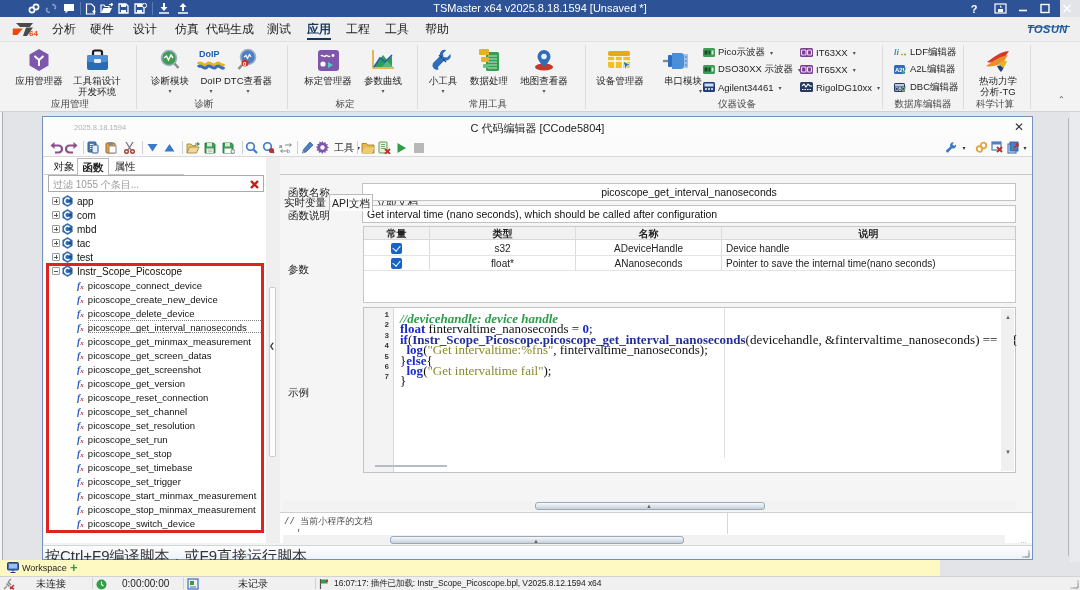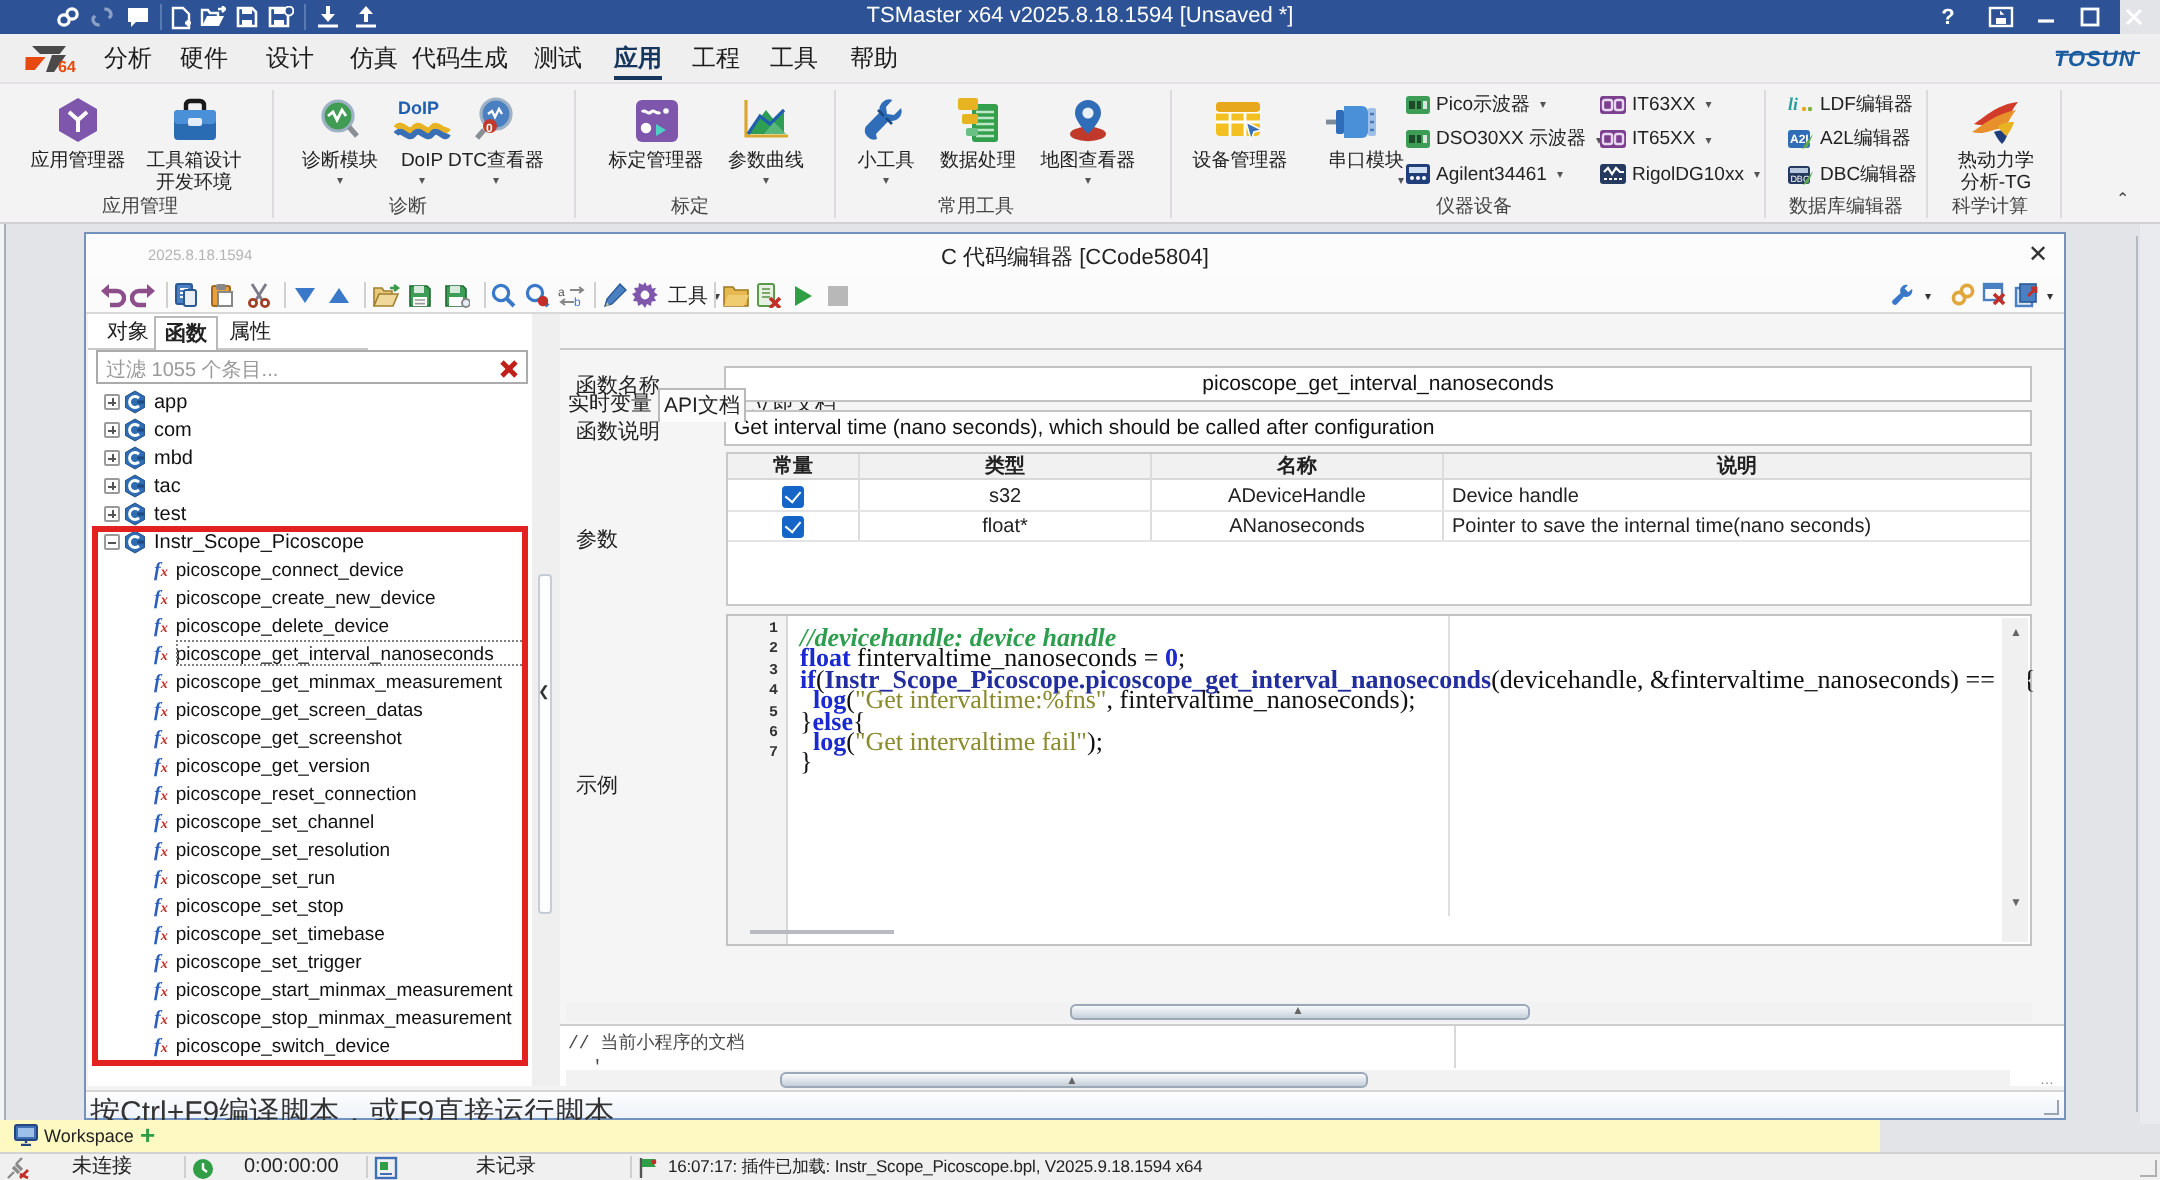--- a/index.html
+++ b/index.html
@@ -888,17 +888,17 @@
         <rect x="3" y="3" width="4" height="4" fill="#2f9e44"></rect>
         <path d="M3 9h6" stroke="#3f6fb5"></path>
       </svg>
  <div class="st" style="left:238px;">未记录</div>
  <div class="ssep" style="left:315px;"></div>
  <svg style="position:absolute;left:319px;top:1px;" width="11" height="12" viewBox="0 0 11 12">
         <path d="M1.5 1v10" stroke="#555" stroke-width="1.2"></path>
         <path d="M2 1.5h7l-1.5 2L9 5.5H2z" fill="#2f9e44"></path>
         <circle cx="8" cy="3" r="1.2" fill="#c03028"></circle>
       </svg>
- <div class="st" style="left:334px;font-size:8.5px;letter-spacing:-0.1px;">16:07:17: 插件已加载: Instr_Scope_Picoscope.bpl, V2025.9.18.1594 x64</div>
+ <div class="st" style="left:334px;font-size:8.5px;letter-spacing:-0.1px;">16:07:17: 插件已加载: Instr_Scope_Picoscope.bpl, V2025.8.12.1594 x64</div>
  <svg style="position:absolute;right:1px;top:2px;" width="10" height="10" viewBox="0 0 10 10">
         <path d="M9 1v8H1M9 4v5H4M9 7v2H7" stroke="#b0b0b0" stroke-width="1" fill="none"></path>
       </svg>
 </div>
 </div>
 </body></html>

